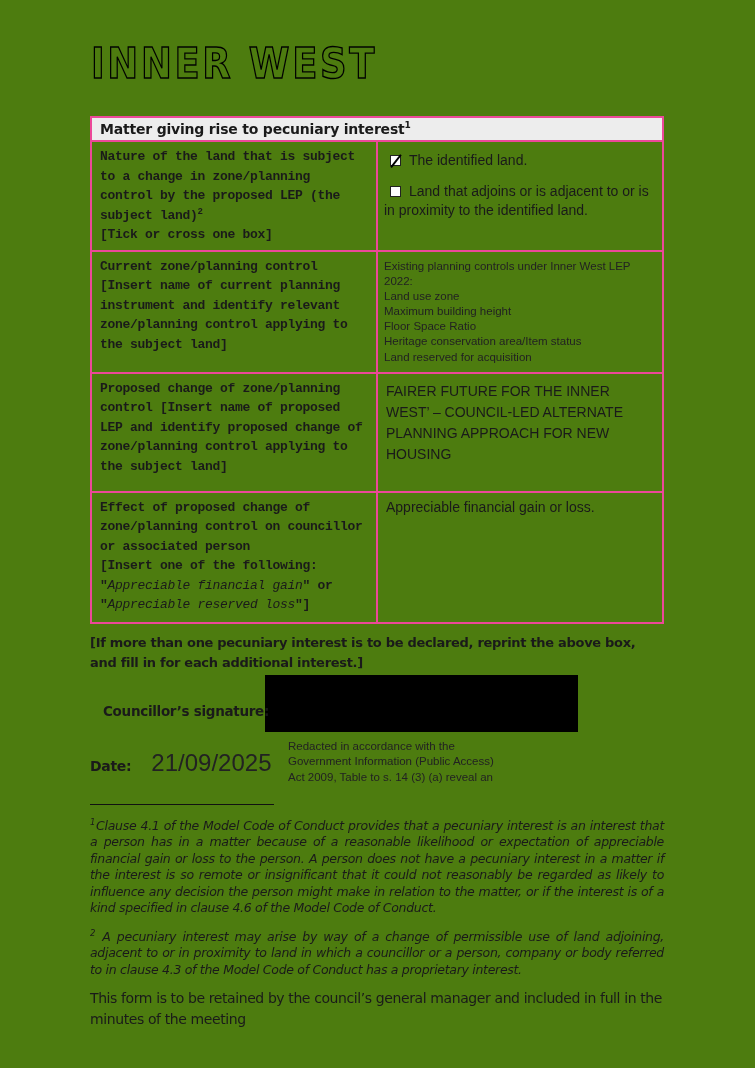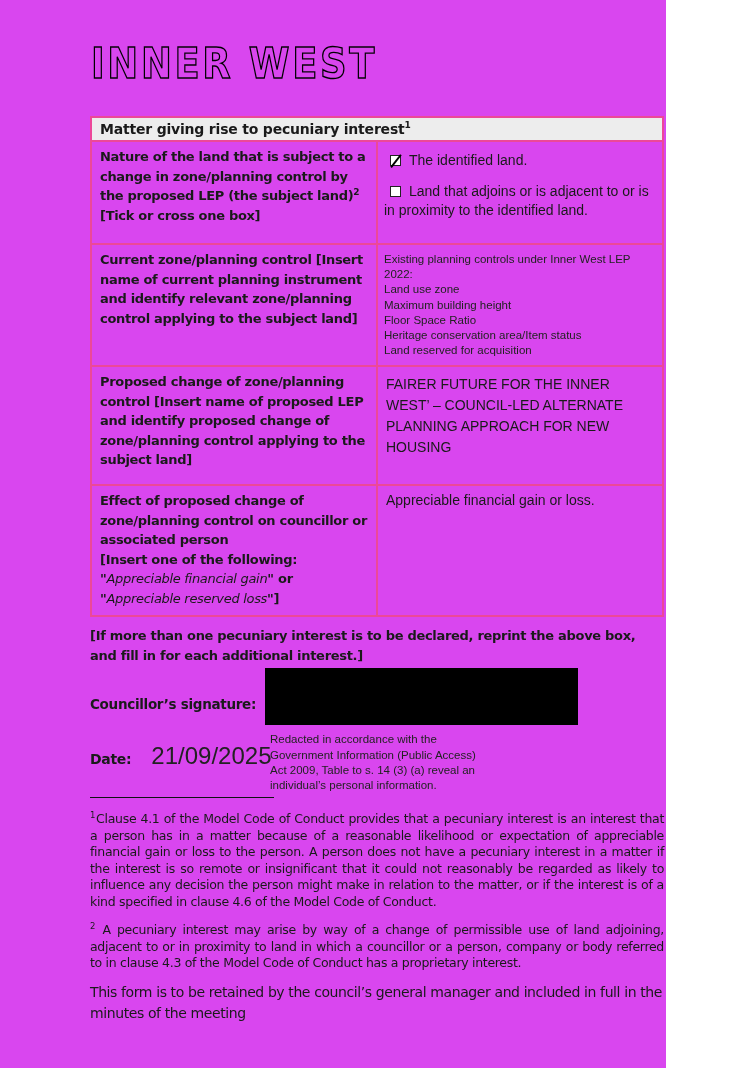--- a/index.html
+++ b/index.html
@@ -1,20 +1,20 @@
 <!DOCTYPE html>
 <html><head>
 <meta charset="utf-8">
 <style>
   * { margin:0; padding:0; box-sizing:border-box; }
   html,body { background:#ffffff; }
   .page {
     position:relative;
-    width:666px; height:1068px;
-    background:#d946ef;
+    width:755px; height:1068px;
+    background:#4d7c0f;
     color:#1a1a1a;
     font-family:"DejaVu Sans", sans-serif;
     overflow:hidden;
   }
   .content { position:absolute; left:90px; top:0; width:574px; }
 
   
   .logo { margin-top:38px; height:48px; }
 
   
@@ -32,20 +32,21 @@
   th.hdr {
     background:#ededed;
     font-size:14px; font-weight:bold; letter-spacing:-0.2px;
     padding:3px 8px; height:23px;
   }
   td.lbl {
     width:262px;
     font-size:13px; font-weight:bold; letter-spacing:-0.3px;
     line-height:1.5;
     padding:5px 8px;
+    font-family:Liberation Mono, monospace;
   }
   td.val { width:312px; font-family:"Liberation Sans", sans-serif; }
   tr.row1 { height:103px; }
   tr.row2 { height:114px;margin-left:28px; }
   tr.row3 { height:119px; }
   tr.row4 { height:131px; }
 
   .opt { font-size:14px; margin:0 0 12px 0; line-height:1.35; }
   td.val.v1 { padding:9px 6px 4px 6px; }
   .cb {
@@ -69,35 +70,35 @@
   
   .post-note {
     margin-top:9px;
     font-size:13px; font-weight:bold; letter-spacing:-0.3px; line-height:1.55;
     width:574px;
   }
 
   
   .sig-cluster { position:relative; height:145px; width:574px; }
   .redaction-box { position:absolute; left:175px; top:2px; width:313px; height:57px; background:#000; }
-  .sig-label { position:absolute; left:0; top:30px; font-size:13.5px; font-weight:bold; letter-spacing:-0.3px; }
+  .sig-label { position:absolute; left:13px; top:30px; font-size:13.5px; font-weight:bold; letter-spacing:-0.3px; }
   .redaction-note {
-    position:absolute; left:180px; top:66px; width:290px;
+    position:absolute; left:198px; top:66px; width:290px;
     font-family:"Liberation Sans", sans-serif;
     font-size:11.5px; line-height:1.33; color:#222;
   }
   .date-row { position:absolute; left:0; top:76px; display:flex; align-items:baseline; gap:20px; }
   .date-label { font-size:14px; font-weight:bold; letter-spacing:-0.3px; }
   .date-value { font-family:"Liberation Sans", sans-serif; font-size:24px; color:#222; }
   .fn-sep { position:absolute; left:0; top:131px; width:184px; border-top:1.5px solid #111; }
 
   
   .fn {
     font-size:12.5px; letter-spacing:-0.3px; line-height:1.32;
-    text-align:justify; width:574px;
+    text-align:justify; width:574px;font-style:italic;
   }
   .fn + .fn { margin-top:12px; }
   .fn sup { font-size:8.5px; vertical-align:super; line-height:0; margin-right:1px; }
   .closing {
     margin-top:10px;
     font-size:14px; letter-spacing:-0.4px; line-height:1.5;
     width:578px;
   }
 </style>
 </head>
@@ -162,21 +163,20 @@
 
     <div class="post-note">[If more than one pecuniary interest is to be declared, reprint the above box, and fill in for each additional interest.]</div>
 
     <div class="sig-cluster">
       <div class="redaction-box"></div>
       <div class="sig-label">Councillor’s signature:</div>
       <div class="redaction-note">
         <div>Redacted in accordance with the</div>
         <div>Government Information (Public Access)</div>
         <div>Act 2009, Table to s. 14 (3) (a) reveal an</div>
-        <div>individual’s personal information.</div>
       </div>
       <div class="date-row">
         <span class="date-label">Date:</span>
         <span class="date-value">21/09/2025</span>
       </div>
       <div class="fn-sep"></div>
     </div>
 
     <p class="fn"><sup>1</sup><span>Clause 4.1 of the Model Code of Conduct provides that a pecuniary interest is an interest that a person has in a matter because of a reasonable likelihood or expectation of appreciable financial gain or loss to the person. A person does not have a pecuniary interest in a matter if the interest is so remote or insignificant that it could not reasonably be regarded as likely to influence any decision the person might make in relation to the matter, or if the interest is of a kind specified in clause 4.6 of the Model Code of Conduct.</span></p>
     <p class="fn"><sup>2</sup><span> A pecuniary interest may arise by way of a change of permissible use of land adjoining, adjacent to or in proximity to land in which a councillor or a person, company or body referred to in clause 4.3 of the Model Code of Conduct has a proprietary interest.</span></p>

